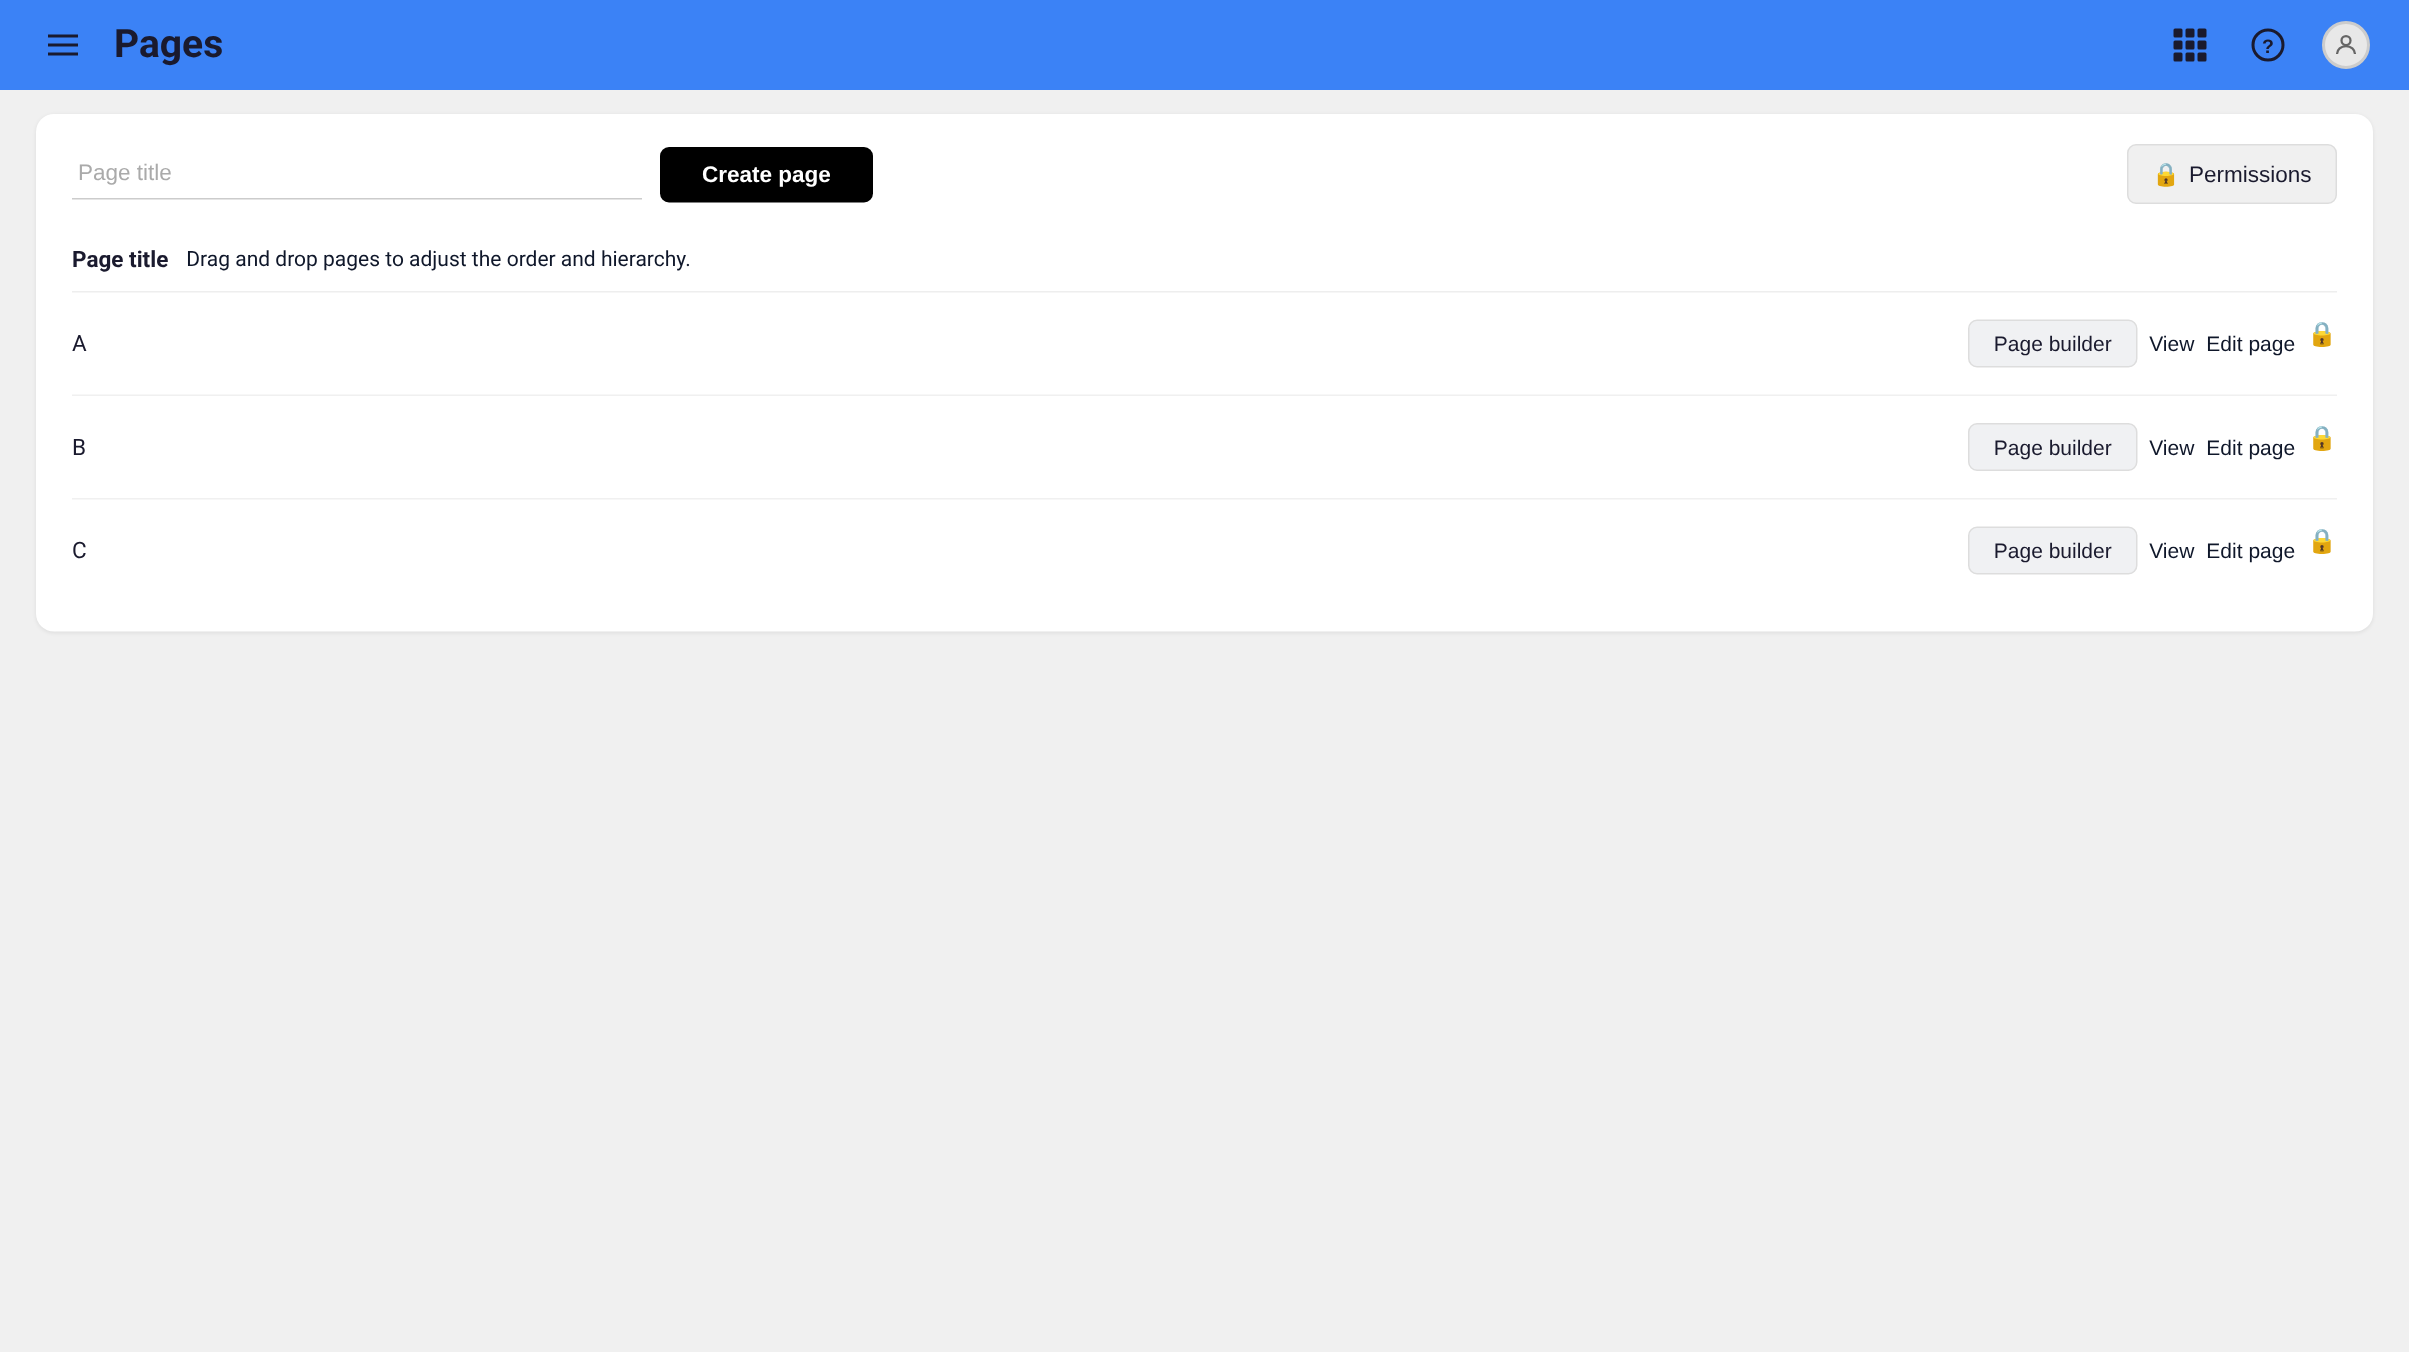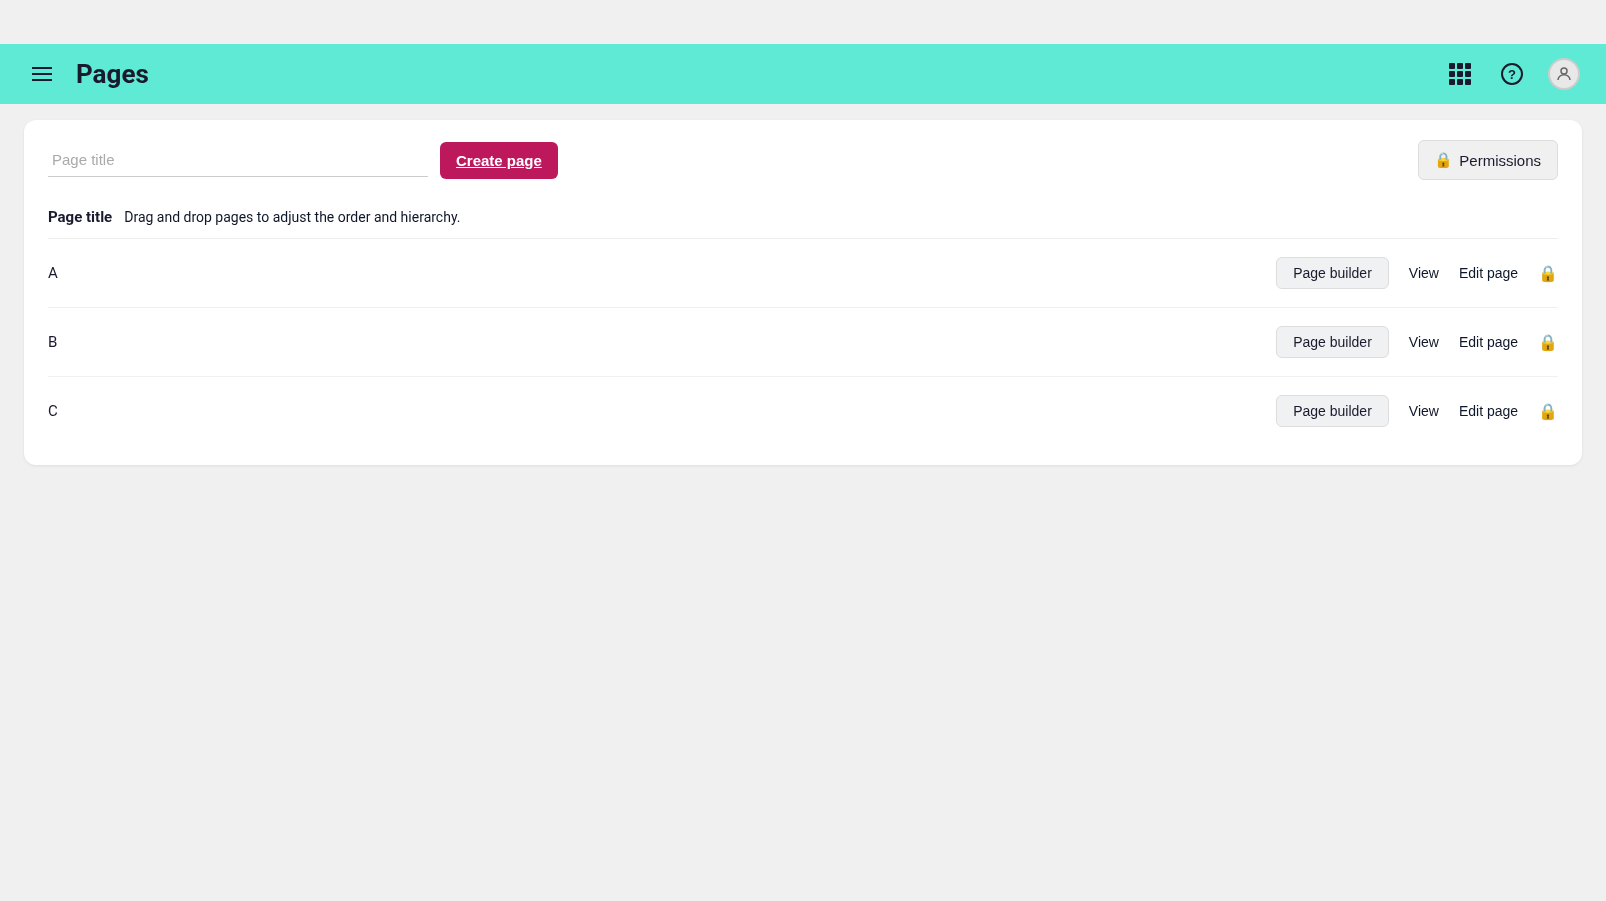--- a/index.html
+++ b/index.html
@@ -15,22 +15,21 @@
       color: #1a1a2e;
     }
 
     
     .header {
       display: flex;
       align-items: center;
       justify-content: space-between;
       padding: 0 24px;
       height: 60px;
-      background-color: #5eead4;
-      margin-top: 44px;
+      background-color: #3b82f6;
     }
 
     .header-left {
       display: flex;
       align-items: center;
       gap: 16px;
     }
 
     .menu-icon {
       cursor: pointer;
@@ -149,29 +148,28 @@
       padding: 8px 4px;
       width: 380px;
       background: transparent;
     }
 
     .page-title-input::placeholder {
       color: #aaa;
     }
 
     .create-page-btn {
-      background: #be185d;
+      background: #000000;
       color: #ffffff;
       border: none;
       border-radius: 6px;
-      padding: 10px 16px;
+      padding: 10px 28px;
       font-size: 15px;
       font-weight: 600;
       cursor: pointer;
-      text-decoration: underline;
     }
 
     .permissions-btn {
       display: flex;
       align-items: center;
       gap: 6px;
       background: #f0f0f0;
       border: 1px solid #ddd;
       border-radius: 6px;
       padding: 10px 16px;
@@ -215,22 +213,21 @@
     }
 
     .row-title {
       font-size: 15px;
       color: #1a1a2e;
       flex: 1;
     }
 
     .row-actions {
       display: flex;
-      align-items: center;
-      gap: 20px;
+      gap: 8px;
       padding-left: 19px;
     }
 
     .page-builder-btn {
       background: #f0f1f3;
       border: 1px solid #ddd;
       border-radius: 6px;
       padding: 7px 16px;
       font-size: 14px;
       cursor: pointer;

